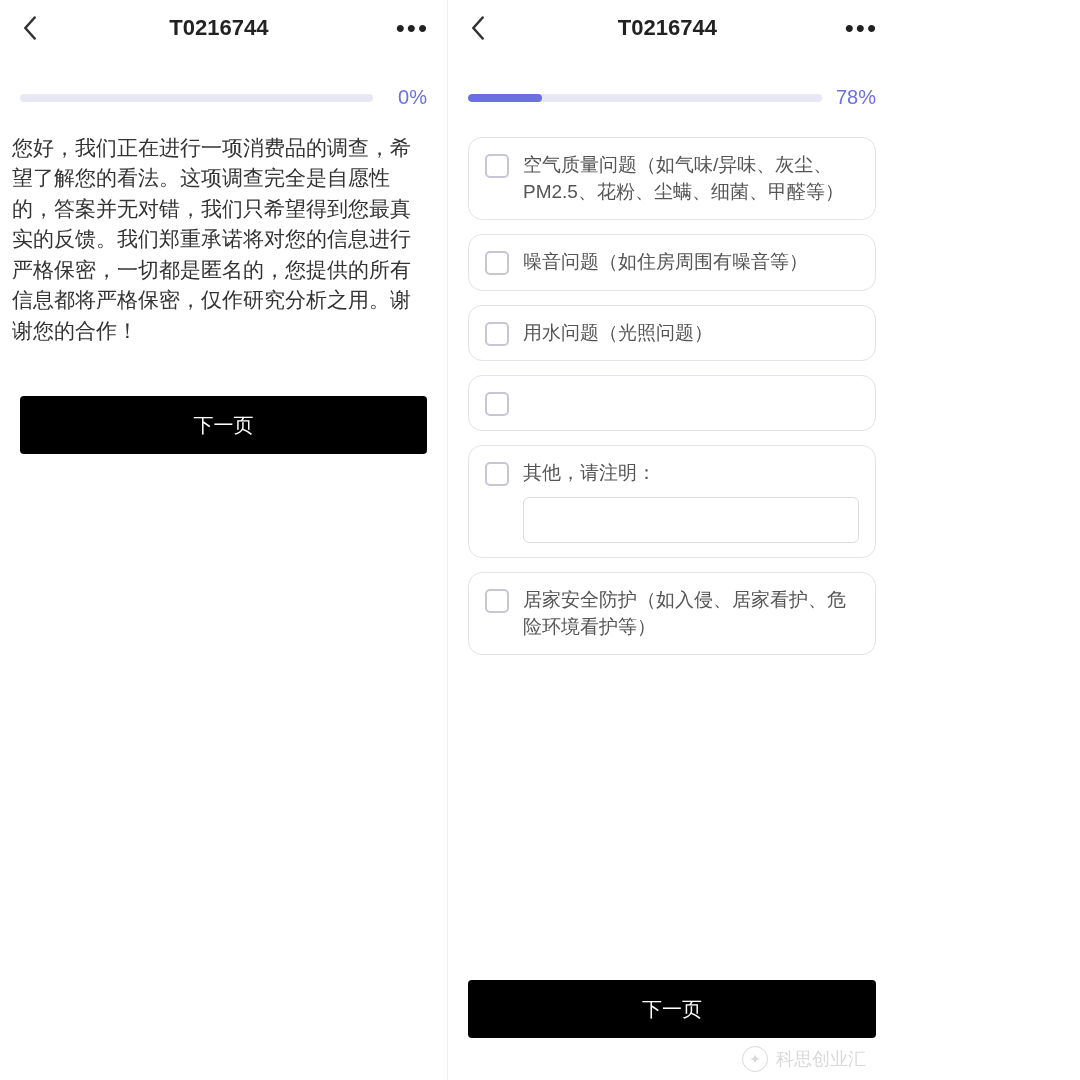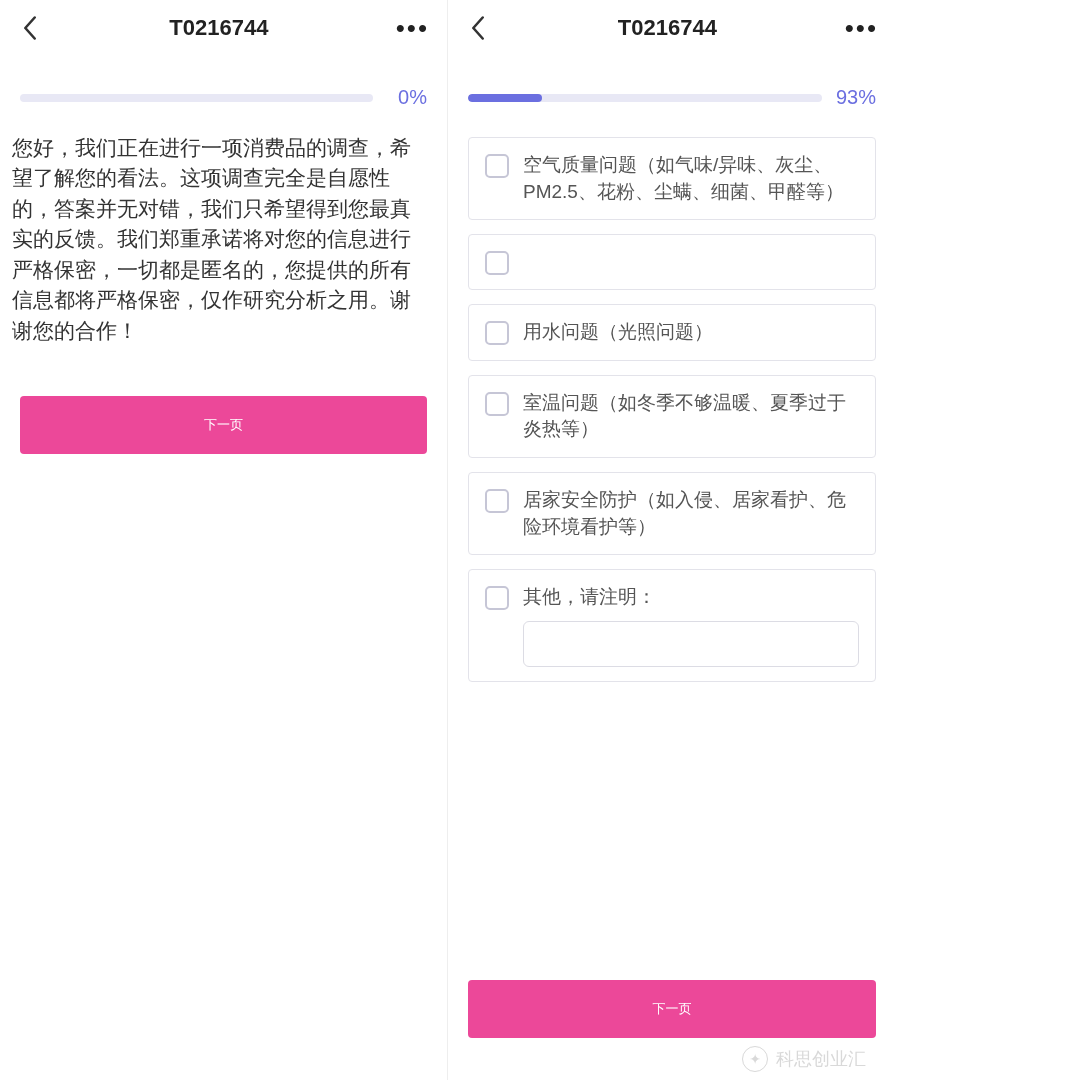--- a/index.html
+++ b/index.html
@@ -76,39 +76,39 @@
   }
   .question-text {
     padding: 10px 20px 0 20px;
     font-size:21px;
     line-height:1.4;
     color:#333;
   }
   .big-btn {
     margin: 50px 20px 0 20px;
     height:58px;
-    background:#ec4899;
+    background:#000000;
     color:#fff;
-    font-size:13px;
+    font-size:20px;
     border:none;
     border-radius:4px;
     cursor:pointer;
     display:flex;
     align-items:center;
     justify-content:center;
   }
   .options {
     padding: 18px 20px 0 20px;
     display:flex;
     flex-direction:column;
     gap:14px;
   }
   .option {
     border:1px solid #e3e3ea;
-    border-radius:4px;
+    border-radius:14px;
     padding:14px 16px;
     display:flex;
     align-items:flex-start;
     gap:14px;
     cursor:pointer;
   }
   .option.with-input { flex-direction:column; gap:10px; }
   .opt-row { display:flex; align-items:flex-start; gap:14px; width:100%; }
   .checkbox {
     width:24px; height:24px;
@@ -187,50 +187,50 @@
           <path d="M10 1 L2 10 L10 19" stroke="#333" stroke-width="2.2" fill="none" stroke-linecap="round" stroke-linejoin="round"></path>
         </svg>
     </div>
     <div class="title">T0216744</div>
     <div class="more-dots">•••</div>
   </div>
   <div class="progress-wrap">
     <div class="progress-bar">
       <div class="progress-fill" style="width:21%"></div>
     </div>
-    <div class="progress-pct">93%</div>
+    <div class="progress-pct">78%</div>
   </div>
 
   <div class="options">
     <div class="option">
       <div class="checkbox"></div>
       <div class="opt-label">空气质量问题（如气味/异味、灰尘、PM2.5、花粉、尘螨、细菌、甲醛等）</div>
     </div>
     <div class="option">
       <div class="checkbox"></div>
+      <div class="opt-label">噪音问题（如住房周围有噪音等）</div>
     </div>
     <div class="option">
       <div class="checkbox"></div>
       <div class="opt-label">用水问题（光照问题）</div>
     </div>
     <div class="option">
       <div class="checkbox"></div>
-      <div class="opt-label">室温问题（如冬季不够温暖、夏季过于炎热等）</div>
-    </div>
-    <div class="option">
-      <div class="checkbox"></div>
-      <div class="opt-label">居家安全防护（如入侵、居家看护、危险环境看护等）</div>
     </div>
     <div class="option with-input">
       <div class="opt-row">
         <div class="checkbox"></div>
         <div class="opt-label">其他，请注明：</div>
       </div>
       <input class="other-input" type="text" style="">
     </div>
+    <div class="option">
+      <div class="checkbox"></div>
+      <div class="opt-label">居家安全防护（如入侵、居家看护、危险环境看护等）</div>
+    </div>
   </div>
 
   <div class="bottom-btn-wrap">
     <button class="big-btn" style="margin:0;width:100%;">下一页</button>
   </div>
 
   <div class="watermark">
     <div class="wm-icon">✦</div>
     <span>科思创业汇</span>
   </div>

